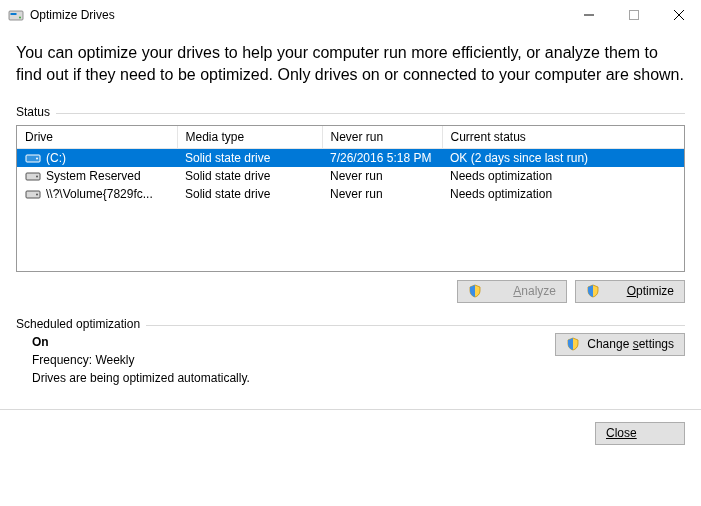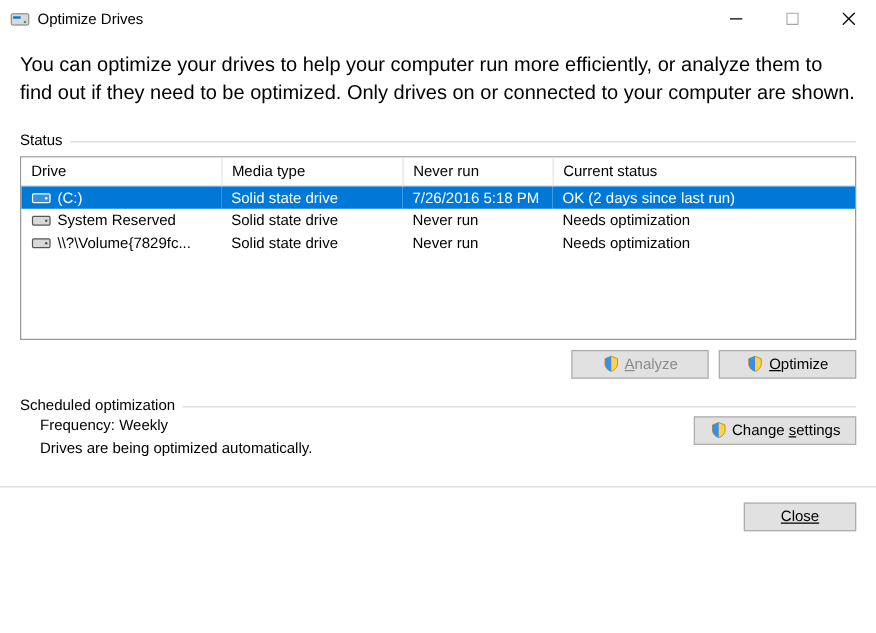--- a/index.html
+++ b/index.html
@@ -110,21 +110,21 @@
     font-family: inherit;
     font-size: 12px;
     padding: 0 10px;
     height: 23px;
     min-width: 110px;
     border: 1px solid #adadad;
     background: #e1e1e1;
     cursor: pointer;
     display: inline-flex;
     align-items: center;
-    justify-content: center;
+    justify-content: space-between;
     gap: 4px;
   }
   button.win:disabled { color: #8a8a8a; }
   .shield { width: 14px; height: 14px; }
   .sched-body {
     padding: 2px 0 0 16px;
     display: flex;
     align-items: flex-start;
   }
   .sched-text { flex:1; }
@@ -268,20 +268,21 @@
       </button>
     </div>
   </div>
 
   <div class="fieldset">
     <div class="rule"></div>
     <span class="section-label">Scheduled optimization</span>
 
     <div class="sched-body">
       <div class="sched-text">
+        <div class="sched-on">On</div>
         <div class="sched-line">
           <span>Frequency:</span>
           <span>Weekly</span>
         </div>
         <div class="sched-line">Drives are being optimized automatically.</div>
       </div>
       <div>
         <button class="win" style="min-width:130px">
           <span class="shield">
             <svg viewBox="0 0 14 14">

